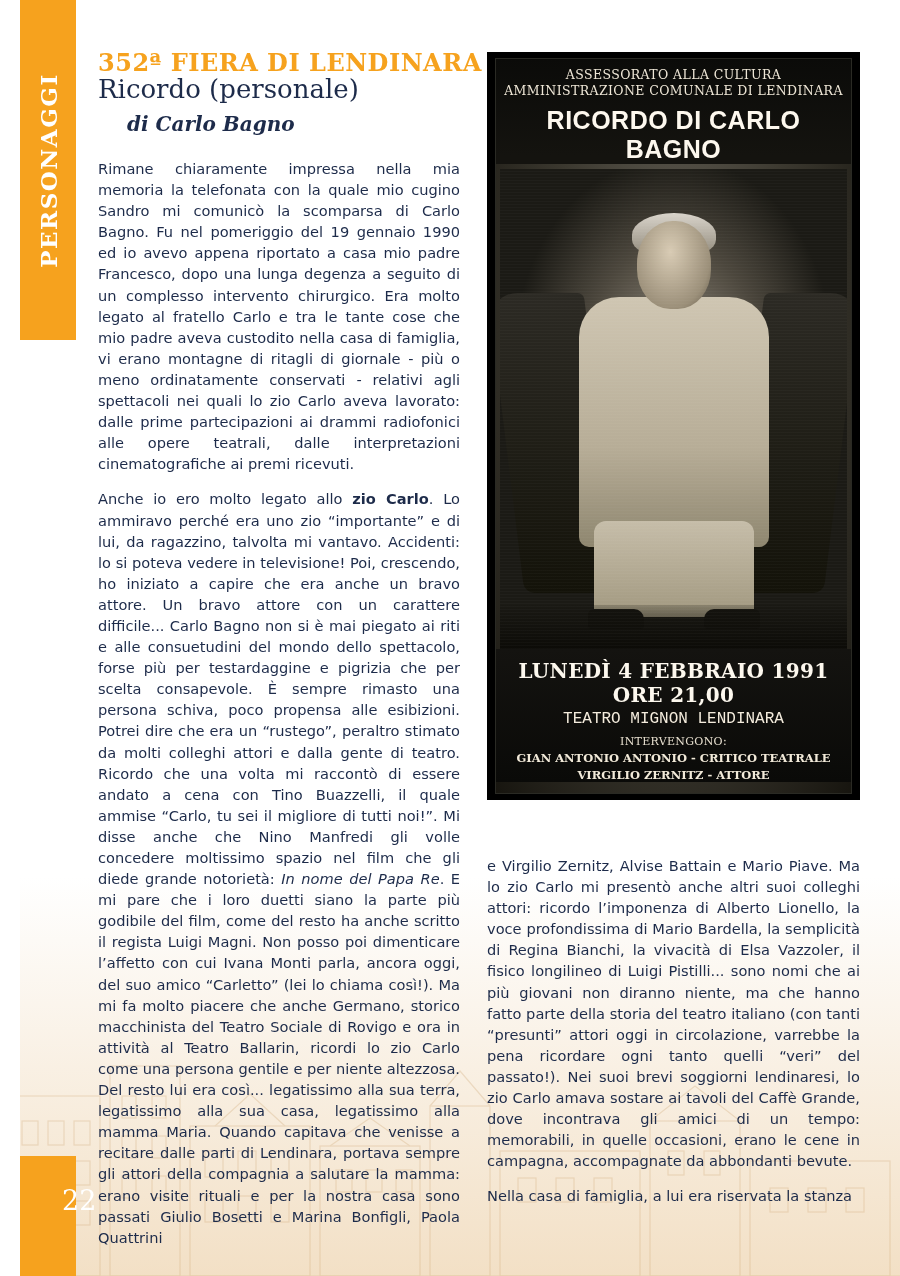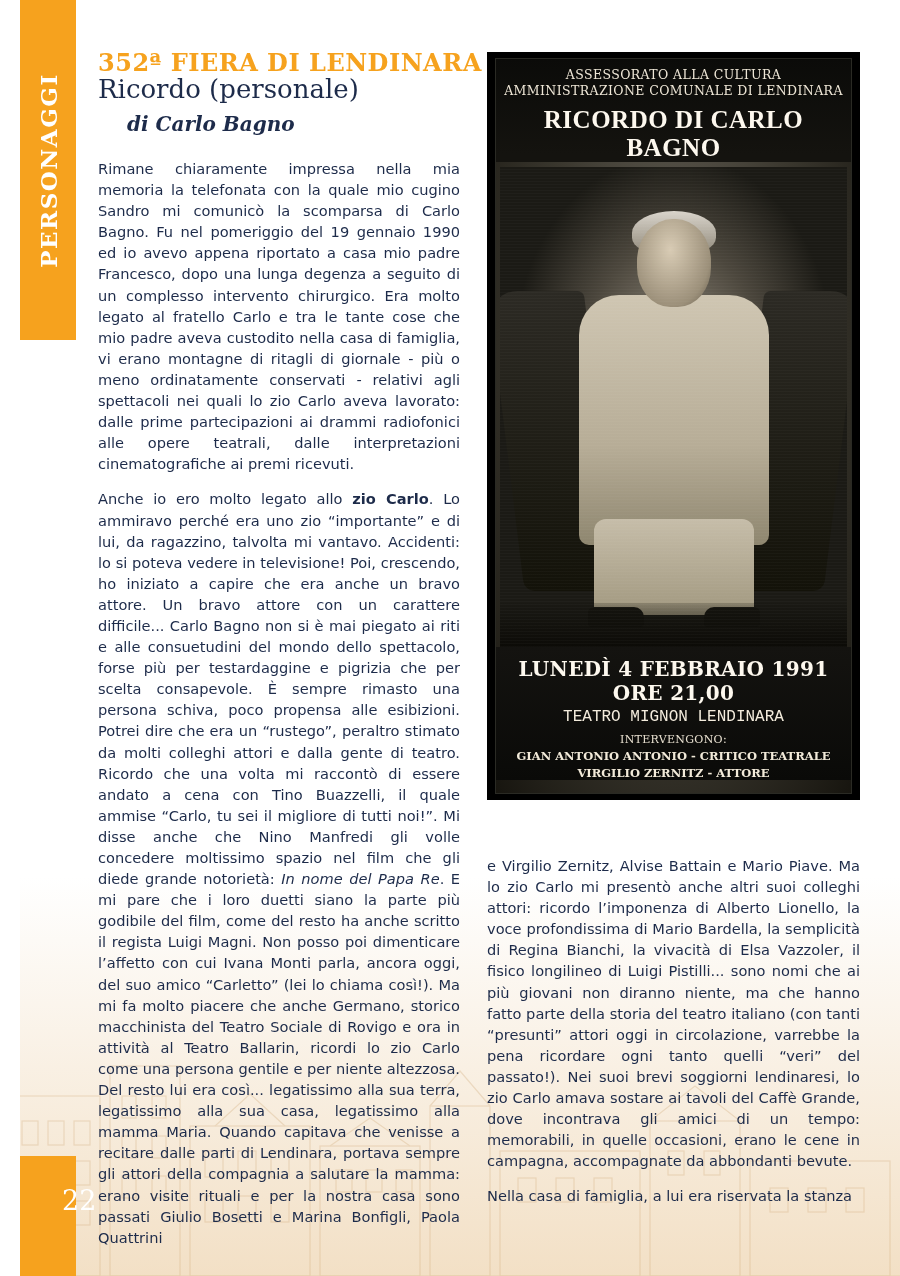--- a/index.html
+++ b/index.html
@@ -151,21 +151,21 @@
     background: linear-gradient(to bottom, #0b0b09, #14130f 92%);
   }
   .p-line {
     font-family: "DejaVu Serif", serif;
     font-size: 12.5px;
     letter-spacing: 0.4px;
     line-height: 16px;
     color: #efe7d7;
   }
   .p-title {
-    font-family: Liberation Serif, serif;
+    font-family: Liberation Sans, sans-serif;
     font-weight: bold;
     font-size: 25px;
     letter-spacing: 0.5px;
     margin-top: 7px;
     margin-bottom: 5px;
     color: #fdf8ee;
   }
   .poster-photo {
     position: relative;
     height: 480px;

